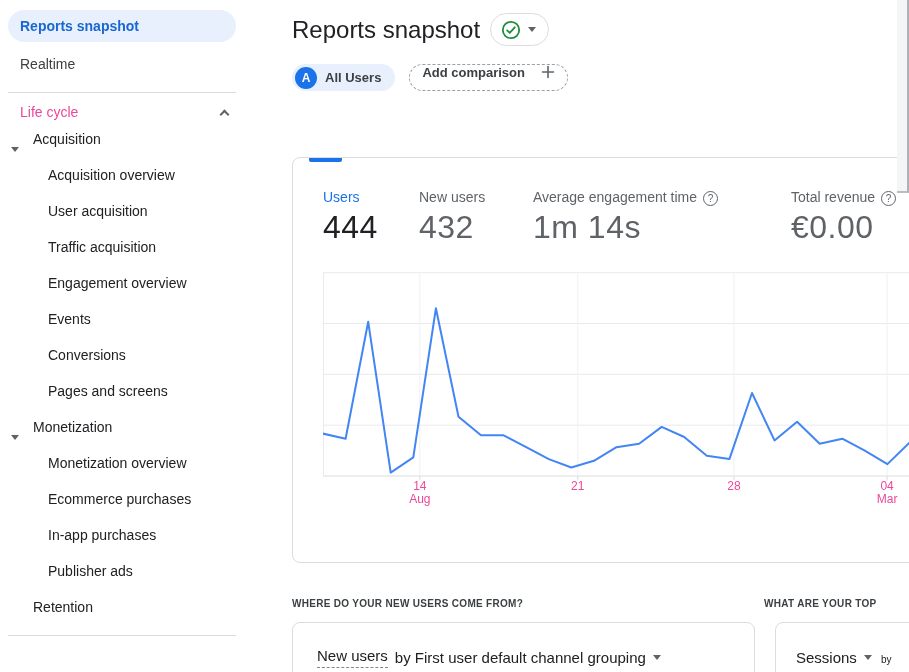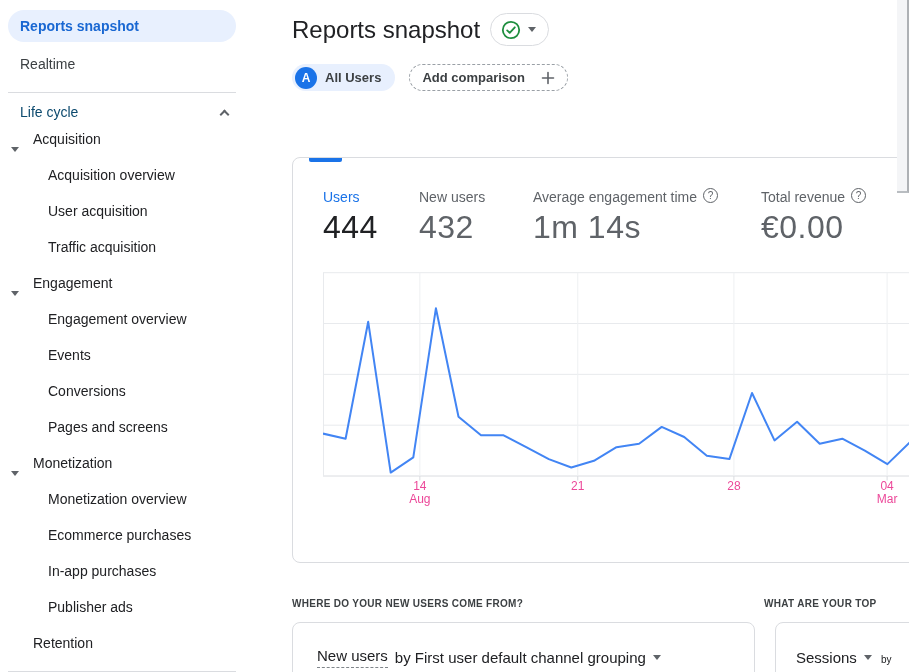--- a/index.html
+++ b/index.html
@@ -6,45 +6,45 @@
   body { background:#fff; font-family:"Liberation Sans","DejaVu Sans",sans-serif; }
   .screen { position:relative; width:909px; height:672px; overflow:hidden; background:#fff; color:#202124; }
 
   
   .sidebar { position:absolute; left:0; top:0; width:244px; height:672px; background:#fff; padding-top:10px; }
   .side-item { display:flex; align-items:center; font-size:14px; color:#3c4043; cursor:pointer; }
   .side-top { height:32px; padding-left:20px; }
   .side-item.selected { background:#e8f0fe; border-radius:16px; margin:0 8px; padding-left:12px; color:#1967d2; font-weight:bold; height:32px; }
   .side-realtime { height:36px; margin-top:4px; }
   .divider { height:1px; background:#dadce0; margin:10px 8px 0 8px; }
-  .lifecycle-row { height:38px; display:flex; align-items:center; justify-content:space-between; padding:0 16px 0 20px; color:#0c4a6e; font-size:14px; cursor:pointer; }
+  .lifecycle-row { height:38px; display:flex; align-items:center; justify-content:space-between; padding:0 16px 0 20px; color:#ec4899; font-size:14px; cursor:pointer; }
   .chevron-up { width:7px; height:7px; border-top:2px solid #5f6368; border-right:2px solid #5f6368; transform:rotate(-45deg); margin-top:4px; }
   .nav-item { height:36px; display:flex; font-size:14px; color:#202124; cursor:pointer; position:relative; }
   .nav-group { padding-left:33px; }
   .nav-sub { padding-left:48px; }
   .nav-top2 { padding-left:33px; }
   .tri-down { position:absolute; left:11px; top:16px; width:0; height:0; border-left:4px solid transparent; border-right:4px solid transparent; border-top:5px solid #5f6368; }
 
   
   .title-row { position:absolute; left:292px; top:13px; display:flex; align-items:center; gap:10px; }
   .page-title { font-size:24px; font-weight:normal; color:#202124; }
   .status-pill { height:33px; border:1px solid #dadce0; border-radius:17px; background:#fff; display:flex; align-items:center; gap:7px; padding:0 12px 0 10px; cursor:pointer; }
   .caret-down { width:0; height:0; border-left:4px solid transparent; border-right:4px solid transparent; border-top:5px solid #5f6368; }
 
   .chips-row { position:absolute; left:292px; top:64px; display:flex; align-items:center; gap:14px; }
   .chip-allusers { height:27px; background:#e8f0fe; border-radius:14px; display:flex; align-items:center; gap:8px; padding:0 14px 0 3px; cursor:pointer; }
   .avatar { width:22px; height:22px; border-radius:50%; background:#1a73e8; color:#fff; font-size:12px; font-weight:bold; display:flex; align-items:center; justify-content:center; }
   .chip-label { font-size:13px; font-weight:bold; color:#3c4043; }
-  .chip-add { height:27px; border:1px dashed #9aa0a6; border-radius:14px; background:#fff; display:flex; align-items:center; gap:16px; padding:0 12px; cursor:pointer; }
+  .chip-add { height:27px; border:1px dashed #9aa0a6; border-radius:14px; background:#fff; display:flex; align-items:flex-start; gap:16px; padding:0 12px; cursor:pointer; }
 
   
   .main-card { position:absolute; left:292px; top:157px; width:648px; height:406px; background:#fff; border:1px solid #dadce0; border-radius:8px; overflow:hidden; }
   .tab-indicator { position:absolute; left:16px; top:0; width:33px; height:4px; background:#1a73e8; border-radius:0 0 2px 2px; }
   .metric { position:absolute; top:30px; cursor:pointer; }
-  .metric-label { font-size:14px; color:#5f6368; display:flex; align-items:flex-start; gap:6px; line-height:18px; }
+  .metric-label { font-size:14px; color:#5f6368; display:flex; align-items:flex-end; gap:6px; line-height:18px; }
   .metric.active .metric-label { color:#1a73e8; }
   .metric-value { font-size:32px; color:#5f6368; margin-top:3px; letter-spacing:0.5px; }
   .metric.active .metric-value { color:#202124; }
   .help-icon { width:15px; height:15px; border:1.4px solid #5f6368; border-radius:50%; display:inline-flex; align-items:center; justify-content:center; font-size:10px; color:#5f6368; flex:0 0 auto; }
   .chart-wrap { position:absolute; left:30px; top:106px; width:612px; height:220px; }
   .axis-labels { position:absolute; left:30px; top:322px; width:587px; height:30px; font-size:12px; color:#ec4899; }
   .tick { position:absolute; transform:translateX(-50%); text-align:center; line-height:13px; white-space:nowrap; }
 
   
   .section-header { position:absolute; top:598px; font-size:10px; font-weight:bold; color:#3c4043; letter-spacing:0.3px; white-space:nowrap; }
@@ -79,24 +79,20 @@
       <span>Acquisition</span>
     </div>
     <div class="nav-item nav-sub">
       <span>Acquisition overview</span>
     </div>
     <div class="nav-item nav-sub">
       <span>User acquisition</span>
     </div>
     <div class="nav-item nav-sub">
       <span>Traffic acquisition</span>
-    </div>
-    <div class="nav-item nav-group">
-      <span class="tri-down"></span>
-      <span>Engagement</span>
     </div>
     <div class="nav-item nav-sub">
       <span>Engagement overview</span>
     </div>
     <div class="nav-item nav-sub">
       <span>Events</span>
     </div>
     <div class="nav-item nav-sub">
       <span>Conversions</span>
     </div>
@@ -164,21 +160,21 @@
         </div>
       <div class="metric-value">432</div>
     </div>
     <div class="metric" style="left:240px;">
       <div class="metric-label">
         <span>Average engagement time</span>
         <span class="help-icon">?</span>
       </div>
       <div class="metric-value">1m 14s</div>
     </div>
-    <div class="metric" style="left:468px;">
+    <div class="metric" style="left:498px;">
       <div class="metric-label">
         <span>Total revenue</span>
         <span class="help-icon">?</span>
       </div>
       <div class="metric-value">€0.00</div>
     </div>
 
     <div class="chart-wrap">
       <svg id="trend-svg" width="612" height="220" viewBox="0 0 612 220">
           <line x1="0" y1="212" x2="612" y2="212" stroke="#dadce0" stroke-width="1"></line>

